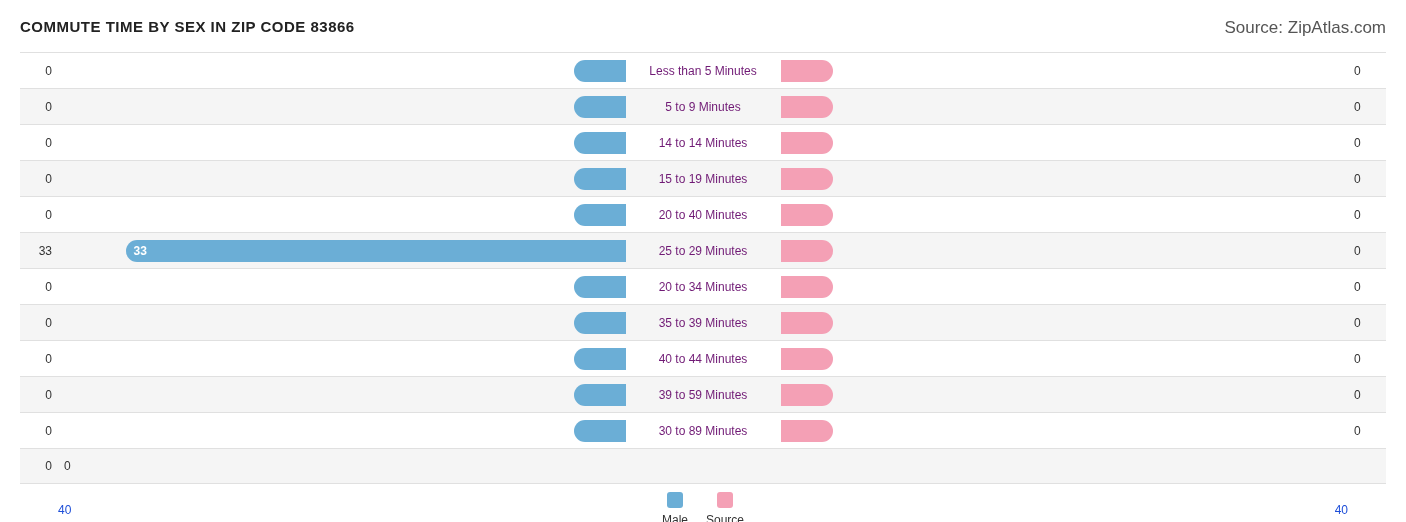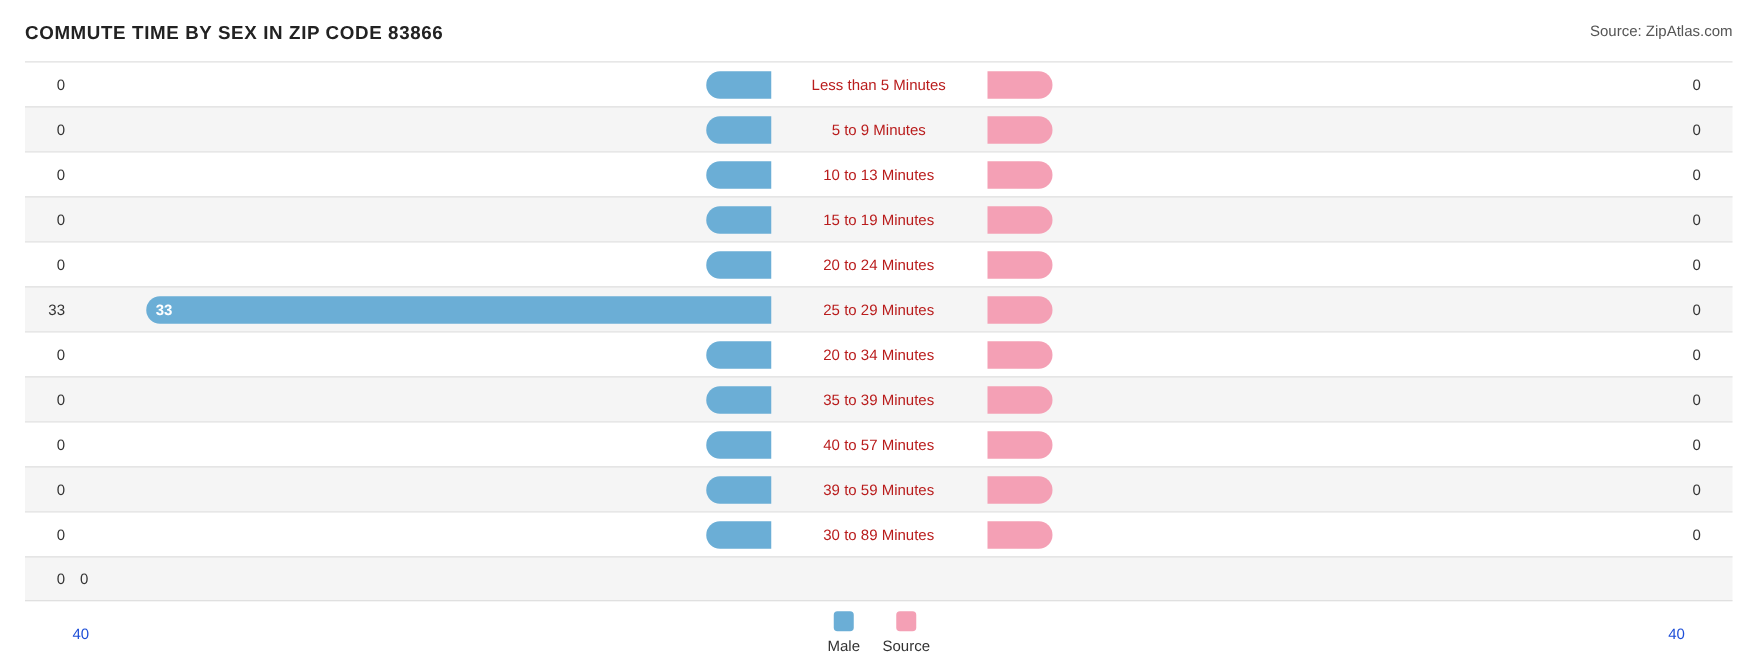--- a/index.html
+++ b/index.html
@@ -23,21 +23,21 @@
       gap: 27px;
     }
     .chart-title {
       font-size: 15px;
       font-weight: bold;
       text-transform: uppercase;
       letter-spacing: 0.5px;
       color: #222;
     }
     .source-text {
-      font-size: 12px;
+      font-size: 17px;
       color: #555;
     }
     .chart-body {
       position: relative;
       width: 100%;
     }
     .row {
       display: flex;
       align-items: center;
       height: 36px;
@@ -81,24 +81,24 @@
     }
     .female-side {
       display: flex;
       align-items: center;
       justify-content: flex-start;
       flex: 1;
       height: 100%;
       padding-left: 0;
     }
     .label-center {
-      width: 173px;
+      width: 155px;
       text-align: center;
       font-size: 12px;
-      color: #b91c1c;
+      color: #701a75;
       flex-shrink: 0;
       z-index: 1;
     }
     .bar-male {
       height: 22px;
       background: #6baed6;
       border-radius: 11px 0 0 11px;
       display: flex;
       align-items: center;
       justify-content: flex-start;
@@ -217,21 +217,21 @@
         </div>
         <div class="right-val">0</div>
       </div>
       <div class="row">
         <div class="left-val">0</div>
         <div class="bar-area">
           <div class="bars-wrapper">
             <div class="male-side">
               <div class="bar-male zero" style="width: 52px;"></div>
             </div>
-            <div class="label-center">10 to 13 Minutes</div>
+            <div class="label-center">14 to 14 Minutes</div>
             <div class="female-side">
               <div class="bar-female zero" style="width: 52px;"></div>
             </div>
           </div>
         </div>
         <div class="right-val">0</div>
       </div>
       <div class="row bg-alt">
         <div class="left-val">0</div>
         <div class="bar-area">
@@ -247,21 +247,21 @@
         </div>
         <div class="right-val">0</div>
       </div>
       <div class="row">
         <div class="left-val">0</div>
         <div class="bar-area">
           <div class="bars-wrapper">
             <div class="male-side">
               <div class="bar-male zero" style="width: 52px;"></div>
             </div>
-            <div class="label-center">20 to 24 Minutes</div>
+            <div class="label-center">20 to 40 Minutes</div>
             <div class="female-side">
               <div class="bar-female zero" style="width: 52px;"></div>
             </div>
           </div>
         </div>
         <div class="right-val">0</div>
       </div>
       <div class="row bg-alt">
         <div class="left-val">33</div>
         <div class="bar-area">
@@ -309,21 +309,21 @@
         </div>
         <div class="right-val">0</div>
       </div>
       <div class="row">
         <div class="left-val">0</div>
         <div class="bar-area">
           <div class="bars-wrapper">
             <div class="male-side">
               <div class="bar-male zero" style="width: 52px;"></div>
             </div>
-            <div class="label-center">40 to 57 Minutes</div>
+            <div class="label-center">40 to 44 Minutes</div>
             <div class="female-side">
               <div class="bar-female zero" style="width: 52px;"></div>
             </div>
           </div>
         </div>
         <div class="right-val">0</div>
       </div>
       <div class="row bg-alt">
         <div class="left-val">0</div>
         <div class="bar-area">

